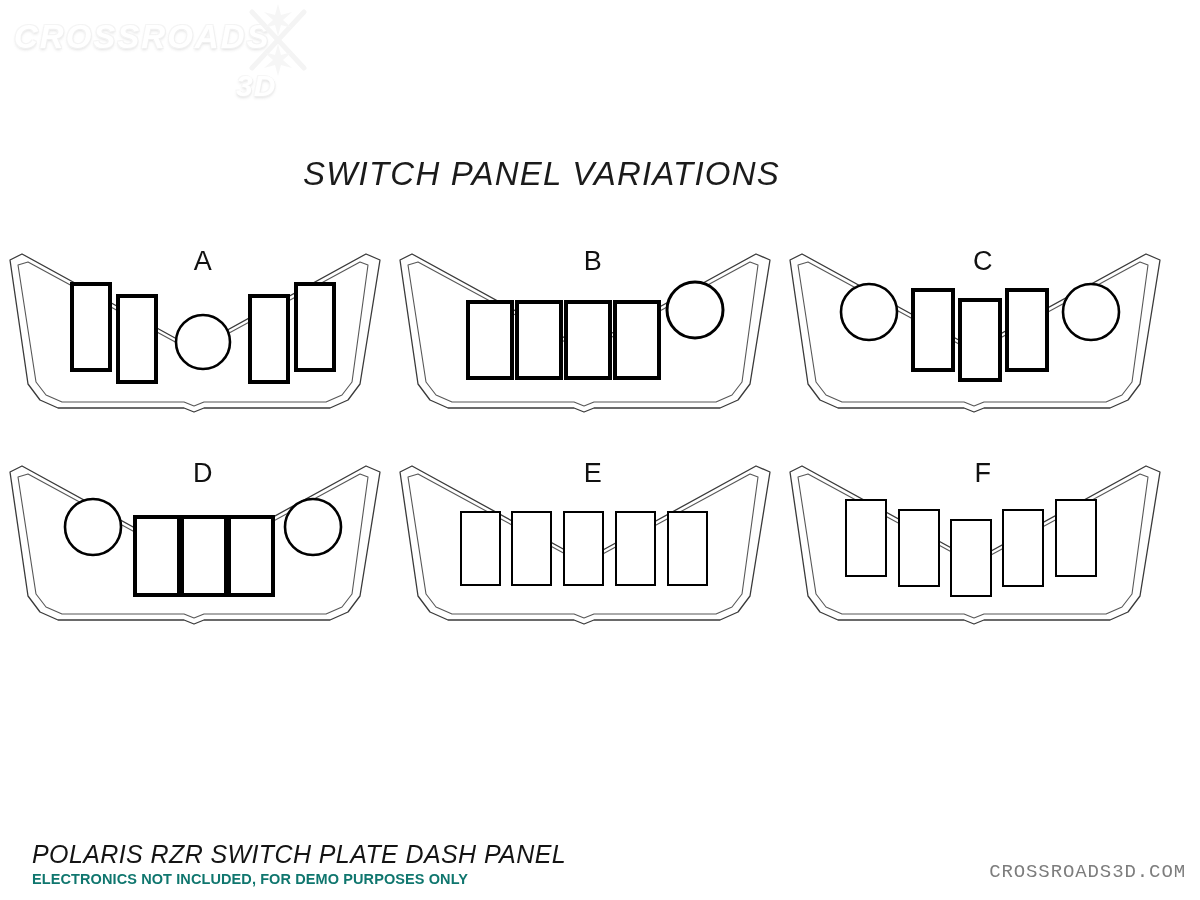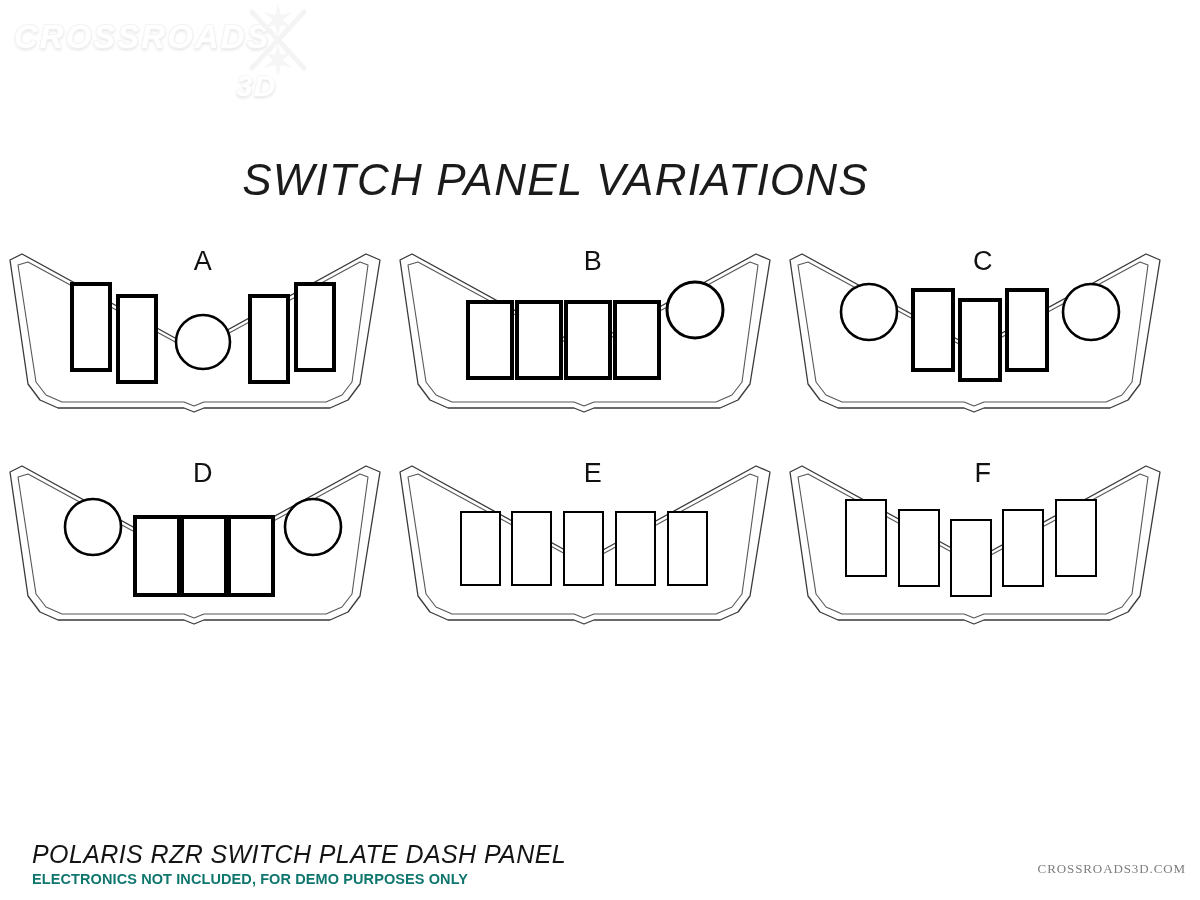--- a/index.html
+++ b/index.html
@@ -71,28 +71,28 @@
     left: 226px;
     top: -6px;
     width: 76px;
     height: 76px;
     z-index: 1;
   }
 
   
   #page-title {
     position: absolute;
-    left: 14px;
+    left: 0;
     top: 155px;
     width: 1083px;
     text-align: center;
     font-family: "Liberation Sans", sans-serif;
     font-style: italic;
     font-weight: normal;
-    font-size: 44px;
+    font-size: 33px;
     letter-spacing: 1.2px;
     color: #1b1b1b;
   }
 
   
   #panel-grid {
     position: absolute;
     left: 0;
     top: 232px;
     width: 1200px;
@@ -142,23 +142,23 @@
     font-weight: bold;
     font-size: 14.5px;
     letter-spacing: 0.1px;
     color: #0f766e;
     white-space: nowrap;
   }
   #footer-website {
     position: absolute;
     right: 14px;
     top: 861px;
-    font-family: Liberation Serif, serif;
-    font-weight: normal;
-    font-size: 13px;
+    font-family: Liberation Mono, monospace;
+    font-weight: normal;
+    font-size: 19px;
     letter-spacing: 0.9px;
     color: #7d7d7d;
     white-space: nowrap;
   }
 </style>
 </head>
 <body>
 
 <div id="page">
 

